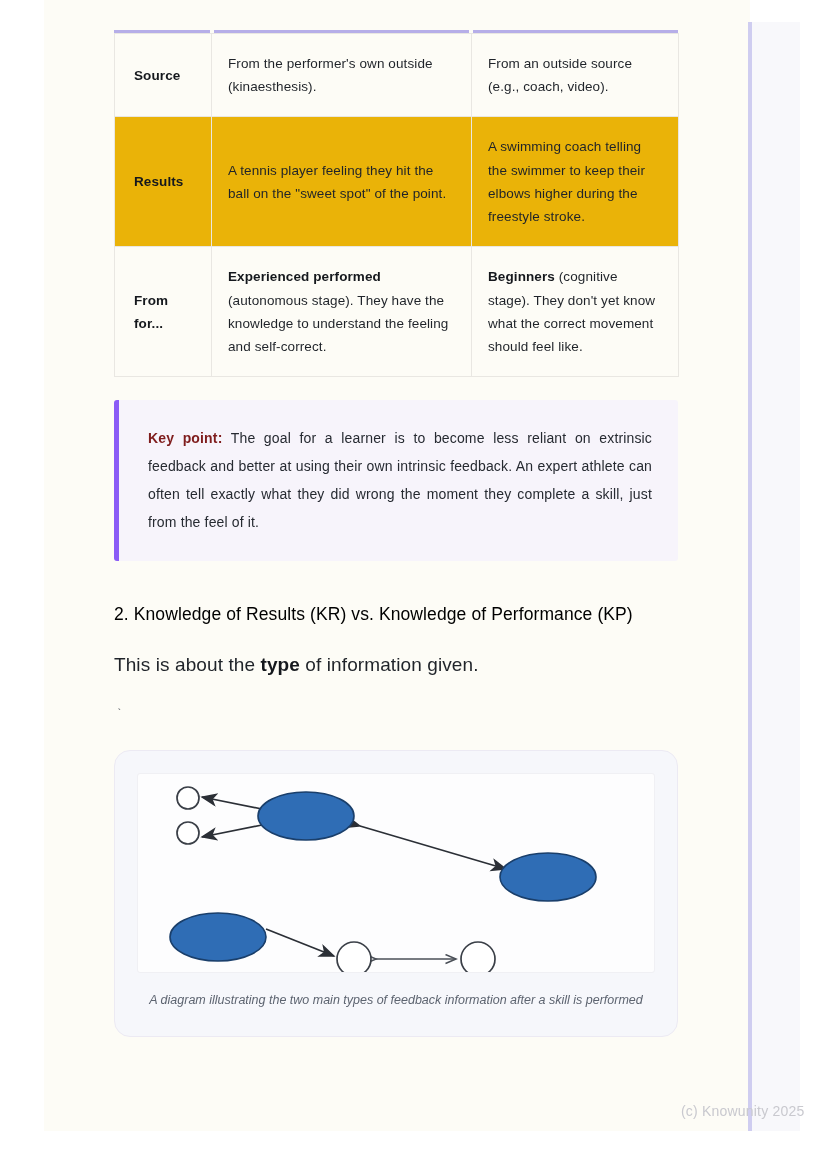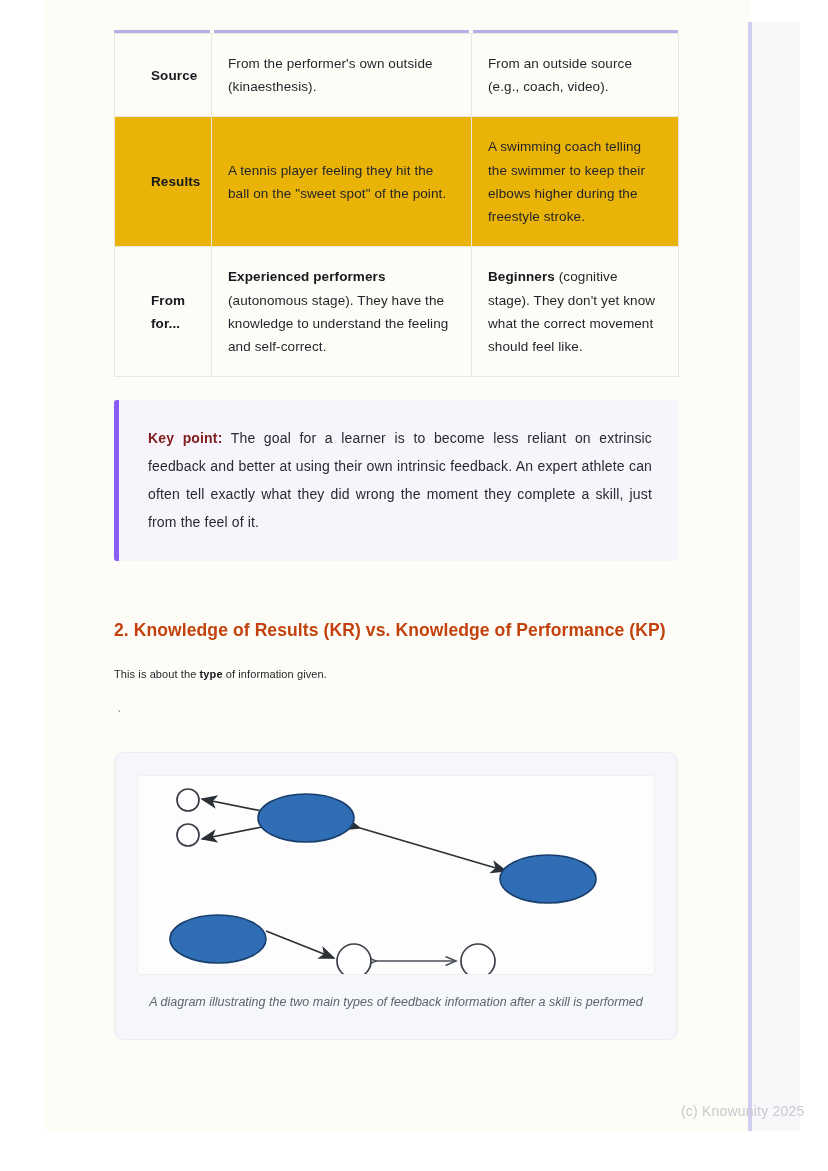--- a/index.html
+++ b/index.html
@@ -73,21 +73,21 @@
     vertical-align: middle;
     color: #1f2329;
     line-height: 1.72;
     letter-spacing: .1px;
   }
   .cmp-table tr.r-odd td  { background: #fdfcf6; }
   .cmp-table tr.r-even td { background: #eab308; }
   .cmp-table td.lbl {
     font-weight: bold;
     color: #15181d;
-    padding-left: 36px;
+    padding-left: 19px;
     padding-right: 8px;
   }
   .cmp-table td.lbl .lbl-txt { white-space: pre-line; }
   .cmp-table b { font-weight: bold; color: #15181d; }
   
   .tbl-top-wrap { position: relative; width: 564px; height: 0; }
   .tbl-top {
     position: absolute;
     top: 30px;
     height: 3px;
@@ -107,32 +107,32 @@
     font-size: 14px;
     line-height: 2.0;
     color: #262a31;
     text-align: justify;
     letter-spacing: .15px;
   }
   .callout b { font-weight: bold; color: #7f1d1d; }
 
   
   .sec-h {
-    margin: 56px 0 0 0;
+    margin: 40px 0 0 0;
     font-size: 17.5px;
-    font-weight: bold;
+    font-weight: normal;
     line-height: 1.5;
-    color: #c2410c;
+    color: #000000;
     letter-spacing: .1px;
   }
 
   
   .body-p {
     margin: 22px 0 0 0;
-    font-size: 11px;
+    font-size: 19px;
     line-height: 1.7;
     color: #1f2329;
     letter-spacing: .1px;
   }
   .body-p b { font-weight: bold; color: #15181d; }
 
   
   .tick {
     margin: 26px 0 0 2px;
     font-family: "Liberation Mono", monospace;
@@ -140,21 +140,21 @@
     color: #5a5f66;
     height: 14px;
   }
 
   
   .figure {
     margin-top: 28px;
     width: 564px;
     background: #f6f7fb;
     border: 1px solid #eceaf3;
-    border-radius: 10px;
+    border-radius: 16px;
     padding: 22px 22px 26px 22px;
   }
   .fig-canvas {
     width: 518px;
     height: 200px;
     background: #fdfdfe;
     border: 1px solid #f0f0f4;
     border-radius: 3px;
     overflow: hidden;
   }
@@ -206,21 +206,21 @@
             <td>From an outside source (e.g., coach, video).</td>
           </tr>
           <tr class="r-even">
             <td class="lbl"><span class="lbl-txt">Results</span></td>
             <td>A tennis player feeling they hit the ball on the "sweet spot" of the point.</td>
             <td>A swimming coach telling the swimmer to keep their elbows higher during the freestyle stroke.</td>
           </tr>
           <tr class="r-odd">
             <td class="lbl"><span class="lbl-txt">From
 for...</span></td>
-            <td><b>Experienced performers</b><span> (autonomous stage). They have the knowledge to understand the feeling and self-correct.</span></td>
+            <td><b>Experienced performed</b><span> (autonomous stage). They have the knowledge to understand the feeling and self-correct.</span></td>
             <td><b>Beginners</b><span> (cognitive stage). They don't yet know what the correct movement should feel like.</span></td>
           </tr>
         </tbody>
       </table>
 
       <div class="callout">
         <b>Key point:</b><span> The goal for a learner is to become less reliant on extrinsic feedback and better at using their own intrinsic feedback. An expert athlete can often tell exactly what they did wrong the moment they complete a skill, just from the feel of it.</span>
       </div>
 
       <h2 class="sec-h">2. Knowledge of Results (KR) vs. Knowledge of Performance (KP)</h2>

